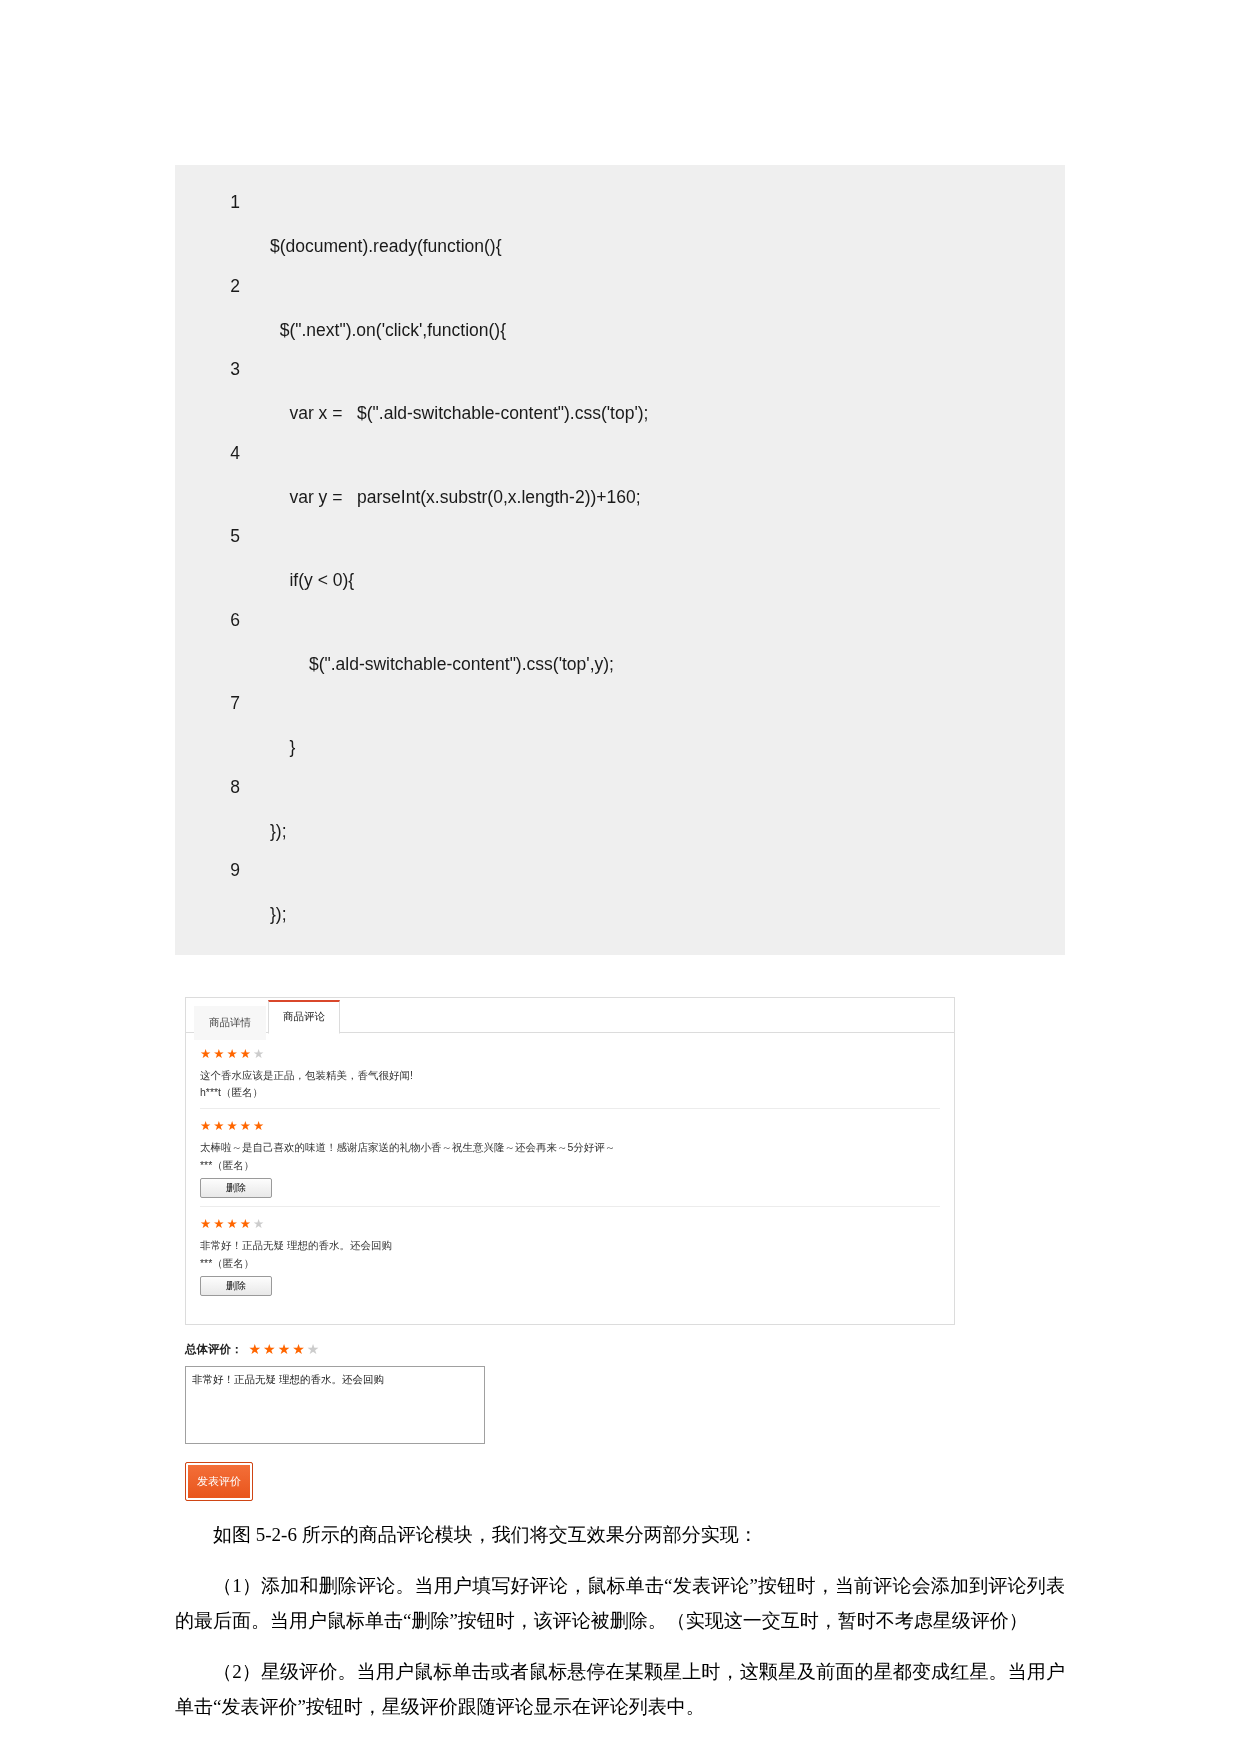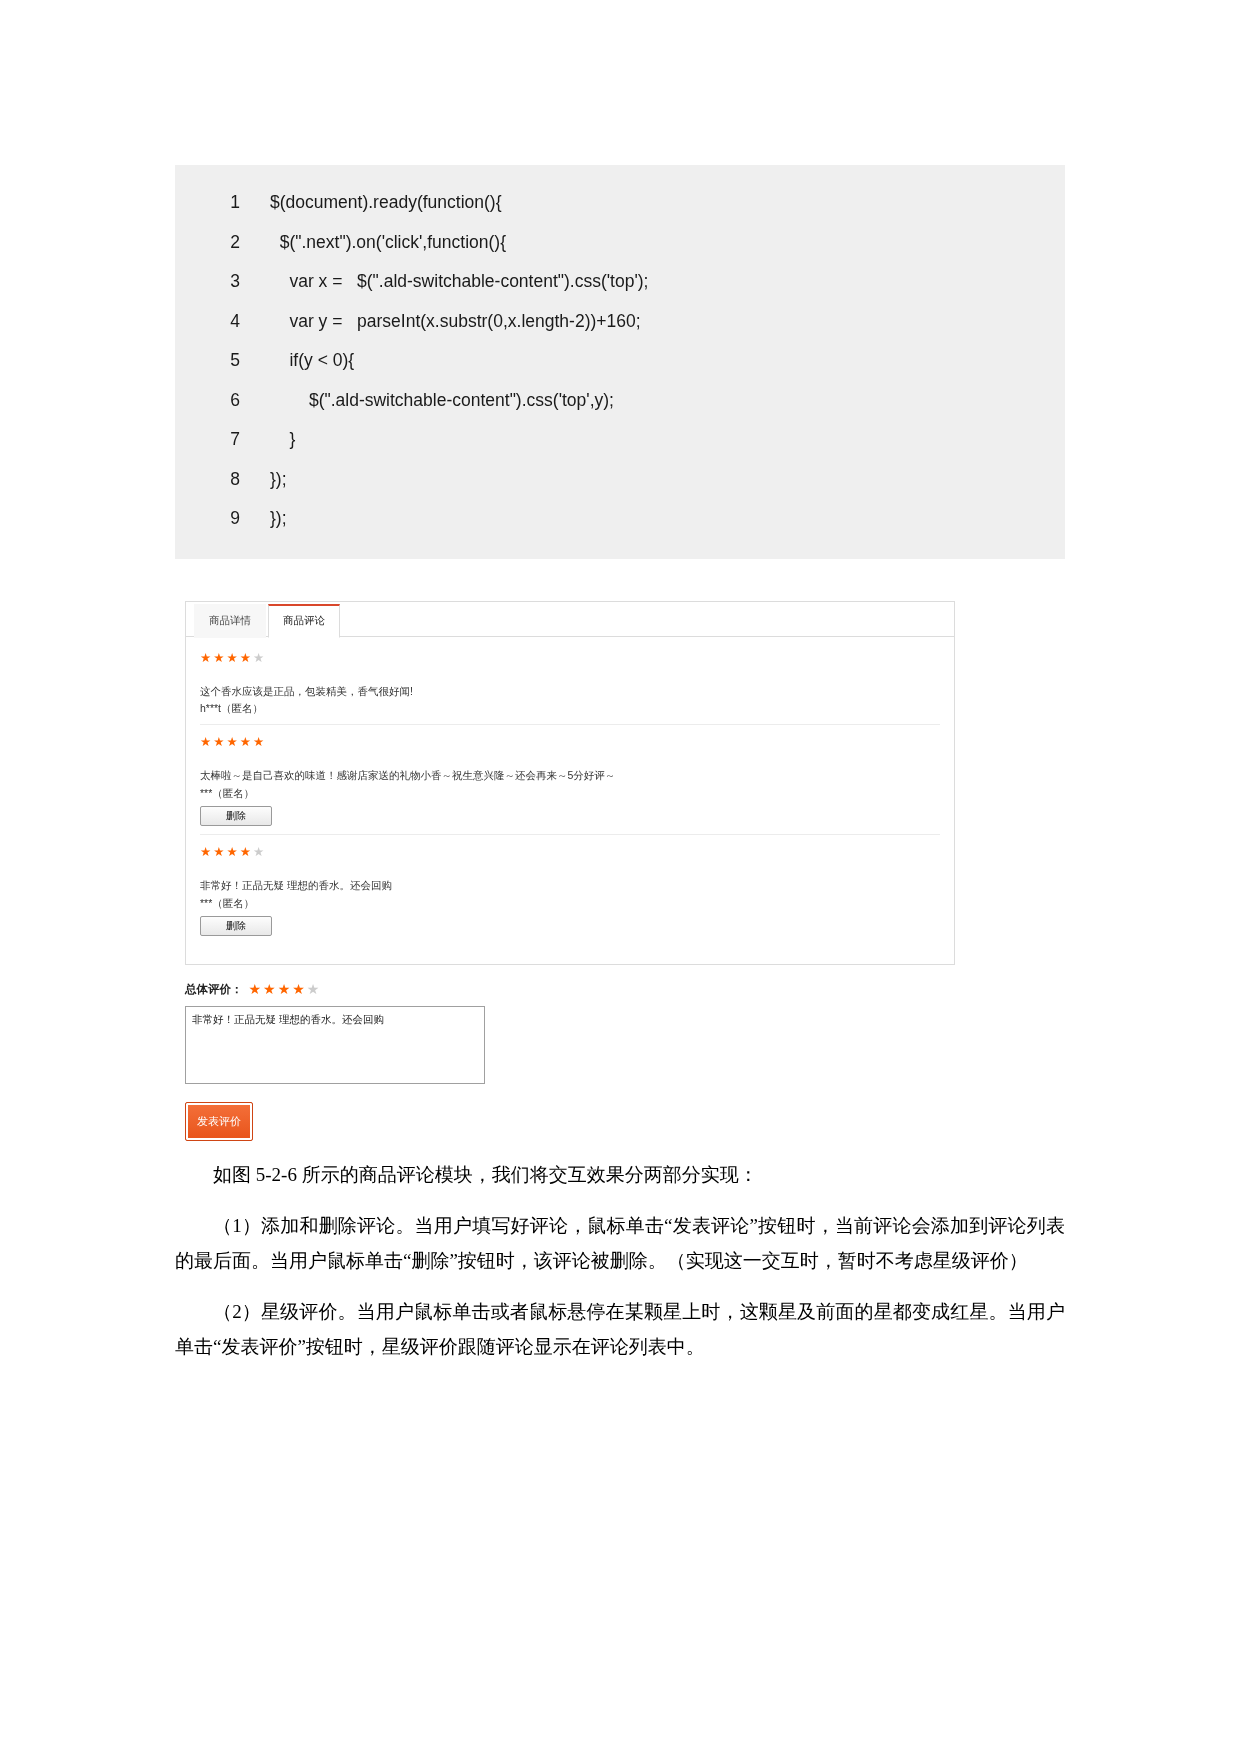--- a/index.html
+++ b/index.html
@@ -38,20 +38,21 @@
     padding: 11px 0;
   }
   .code-num {
     width: 95px;
     text-align: right;
     padding-right: 30px;
     box-sizing: border-box;
   }
   .code-text {
     white-space: pre;
+    margin-top: 44px;
   }
 
   
   h2.section-title {
     font-family: "Liberation Sans", sans-serif;
     font-size: 25px;
     font-weight: bold;
     margin: 26px 0 0 0;
     letter-spacing: 0.4px;
   }
@@ -81,21 +82,21 @@
     font-size: 10.5px;
     color: #444;
     padding: 0 14px;
     display: flex;
     align-items: center;
     border: 1px solid transparent;
     border-bottom: none;
     background: #f7f7f7;
     margin-right: 2px;
     position: relative;
-    top: 2px;
+    top: 8px;
   }
   .tab.active {
     background: #fff;
     border: 1px solid #dcdcdc;
     border-bottom: 1px solid #fff;
     border-top: 2px solid #d9472b;
     color: #222;
     top: 2px;
   }
   .review-list {
@@ -111,21 +112,21 @@
     font-size: 12.5px;
     letter-spacing: 2px;
     line-height: 1.2;
     color: #f60;
   }
   .stars .off { color: #cccccc; }
   .review-text {
     font-family: "Liberation Sans", sans-serif;
     font-size: 10.5px;
     color: #333;
-    margin-top: 18px;
+    margin-top: 6px;
     line-height: 1.5;
   }
   .review-user {
     font-family: "Liberation Sans", sans-serif;
     font-size: 10.5px;
     color: #333;
     margin-top: 3px;
   }
   .del-btn {
     margin-top: 5px;

